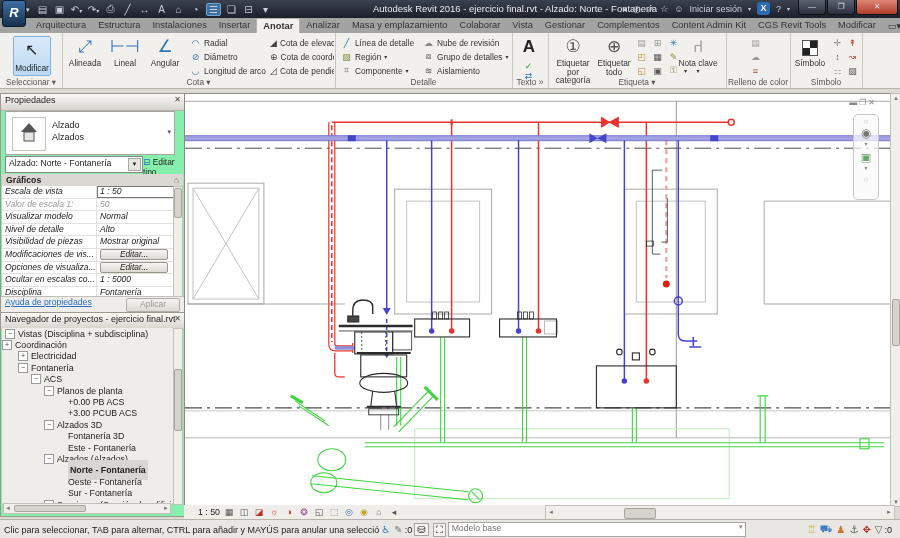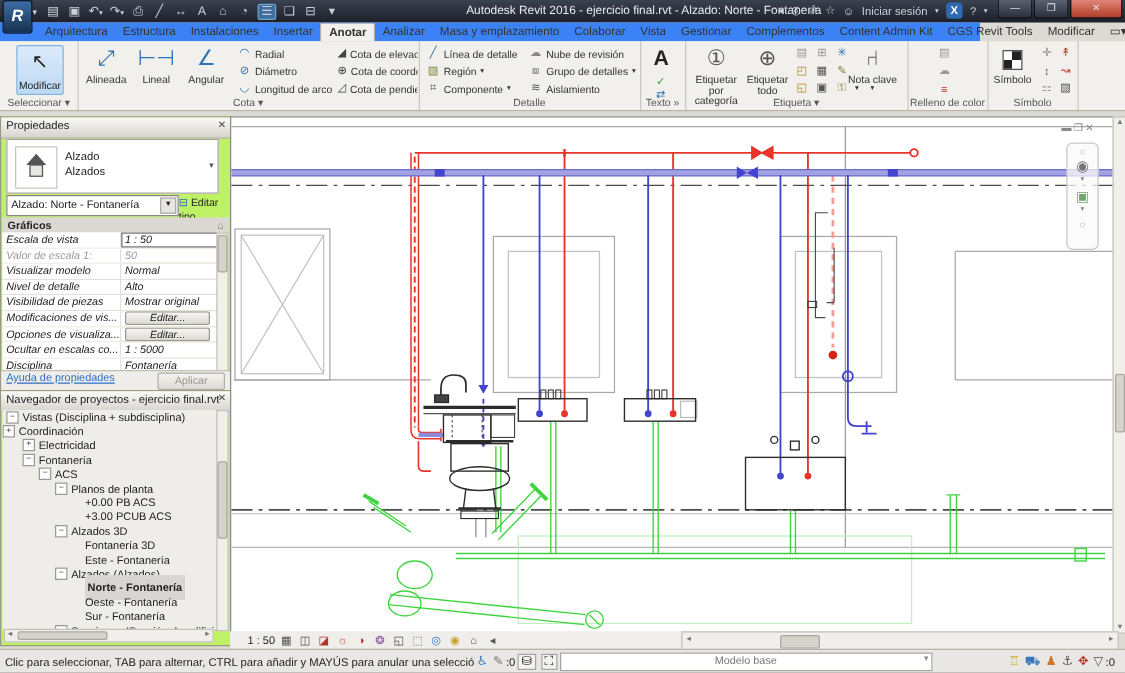--- a/index.html
+++ b/index.html
@@ -14,38 +14,38 @@
   .qat{left:36px;top:1px;height:16px;display:flex;align-items:center;gap:4px;color:#c9ced8;font-size:10px;}
   .qat .q{width:13px;text-align:center;}
   .qat .hl{background:#3f6f9e;border:1px solid #6fa3d0;border-radius:2px;}
   .title-text{left:300px;top:3px;width:430px;text-align:center;font-size:9.5px;color:#e8eaef;white-space:nowrap;overflow:hidden;}
   .infocenter{right:110px;top:1px;height:15px;display:flex;align-items:center;gap:6px;color:#c9ced8;font-size:9px;}
   .ic-x{width:13px;height:13px;background:#2c6bb2;border-radius:3px;color:#fff;font-size:9px;line-height:13px;text-align:center;font-weight:bold;}
   .winbtns{right:2px;top:0px;display:flex;}
   .winbtn{width:26px;height:14px;border:1px solid #0e1118;border-top:none;background:linear-gradient(#5a6170,#2a2f3a);color:#dfe3ea;font-size:8px;text-align:center;line-height:13px;border-radius:0 0 3px 3px;margin-left:1px;}
   .winbtn.close{width:40px;background:linear-gradient(#e08575,#b03c2a);}
   
-  .tabrow{left:0;top:18px;width:784px;height:15px;background:#3b82f6;}
+  .tabrow{left:0;top:18px;width:900px;height:15px;background:#a3a3a3;}
   .tabs{left:30px;top:0;height:15px;display:flex;}
   .tab{padding:2px 6px 0 6px;font-size:9.3px;color:#333;white-space:nowrap;}
   .tab.active{background:#f2f0ec;border:1px solid #b5b2ab;border-bottom:none;border-radius:2px 2px 0 0;font-weight:bold;}
   
   .ribbon{left:0;top:33px;width:900px;height:55px;background:#f2f0ec;border-bottom:1px solid #b8b4ac;}
   .panel{position:absolute;top:0;height:55px;border-right:1px solid #cbc7bf;}
   .panel-label{position:absolute;left:0;bottom:1px;width:100%;text-align:center;font-size:8.3px;color:#555;}
   .bigbtn{position:absolute;top:2px;width:38px;text-align:center;color:#333;font-size:8.3px;line-height:1.05;}
   .bigbtn .bico{display:block;height:24px;font-size:17px;line-height:24px;}
   .smallrow{position:absolute;height:13px;display:flex;align-items:center;gap:3px;font-size:8.3px;color:#333;white-space:nowrap;}
   .sic{display:inline-block;width:11px;text-align:center;font-size:9px;}
   .modify-btn{position:absolute;left:13px;top:3px;width:36px;height:38px;background:linear-gradient(#dceafa,#bcd9f3);border:1px solid #7eb2e0;border-radius:2px;text-align:center;}
   .modify-btn .cur{font-size:16px;line-height:26px;}
   .modify-btn .lbl{font-size:8.3px;}
   .checker{display:inline-block;width:14px;height:14px;background:conic-gradient(#222 0 25%,#fff 0 50%,#222 0 75%,#fff 0);border:1px solid #555;vertical-align:middle;}
   
-  .palette{background:#bef264;border:1px solid #9b9890;}
+  .palette{background:#86efac;border:1px solid #9b9890;}
   .pal-head{height:14px;background:linear-gradient(#fbfaf8,#d7d4cf);border-bottom:1px solid #b5b2ab;font-size:9px;padding:1px 4px;color:#222;}
   .pal-close{position:absolute;right:3px;top:1px;font-size:8px;color:#444;}
   .typesel{position:absolute;left:4px;top:17px;width:168px;height:42px;background:#fff;border:1px solid #a8a5a0;}
   .typeicon{position:absolute;left:6px;top:5px;width:32px;height:32px;border:1px solid #c9c6c0;text-align:center;}
   .combo{position:absolute;background:#fff;border:1px solid #8a8780;font-size:8.7px;padding:1px 3px;white-space:nowrap;overflow:hidden;}
   .combo .arr{position:absolute;right:1px;top:1px;width:11px;height:11px;background:#e8e6e2;border:1px solid #aaa;font-size:6px;text-align:center;line-height:11px;}
   .editar-tipo{position:absolute;font-size:8.7px;padding:1px 2px;}
   .prop-group{background:#dbd8d3;font-weight:bold;font-size:8.7px;padding:1px 4px;border-bottom:1px solid #c2bfb9;}
   .prow{display:flex;height:11.6px;border-bottom:1px solid #e3e1dd;font-size:8.6px;background:#fff;font-style:italic;}
   .prow .pl{width:88px;padding:0 3px;border-right:1px solid #e3e1dd;overflow:hidden;white-space:nowrap;background:#fff;}
@@ -67,21 +67,21 @@
   .sb-arr{position:absolute;font-size:6px;color:#777;text-align:center;width:100%;}
   
   .canvas{left:184px;top:93px;width:706px;height:412px;background:#fff;border-left:1px solid #8d8a84;border-top:1px solid #8d8a84;}
   .navbar-float{position:absolute;right:12px;top:20px;width:24px;height:84px;border:1px solid #c8c8c8;border-radius:5px;background:rgba(250,250,250,.75);text-align:center;color:#888;font-size:8px;}
   .viewwin-ctrl{position:absolute;right:14px;top:4px;color:#888;font-size:8px;letter-spacing:2px;}
   .viewbar{left:184px;top:505px;width:360px;height:14px;background:#f0eeea;display:flex;align-items:center;gap:3px;padding-left:14px;font-size:8.8px;}
   .viewbar .vi{font-size:9px;width:12px;text-align:center;}
   .canvas-hscroll{left:545px;top:505px;width:348px;height:14px;}
   .canvas-vscroll{left:890px;top:93px;width:10px;height:412px;}
   
-  .statusbar{left:0;top:519px;width:900px;height:19px;background:#e9e7e3;border-top:1px solid #b8b4ac;display:flex;align-items:center;font-size:9px;color:#222;text-align:center;}
+  .statusbar{left:0;top:519px;width:900px;height:19px;background:#e9e7e3;border-top:1px solid #b8b4ac;display:flex;align-items:center;font-size:9px;color:#222;}
   .st-ic{font-size:10px;margin:0 2px;}
   .st-combo{width:290px;height:13px;background:#fff;border:1px solid #a8a5a0;font-size:8.7px;padding:0 3px;position:relative;color:#777;}
 </style>
 </head>
 <body>
 
 <div id="app">
 
   <div class="abs titlebar"></div>
   <div class="abs rbtn">R</div>

